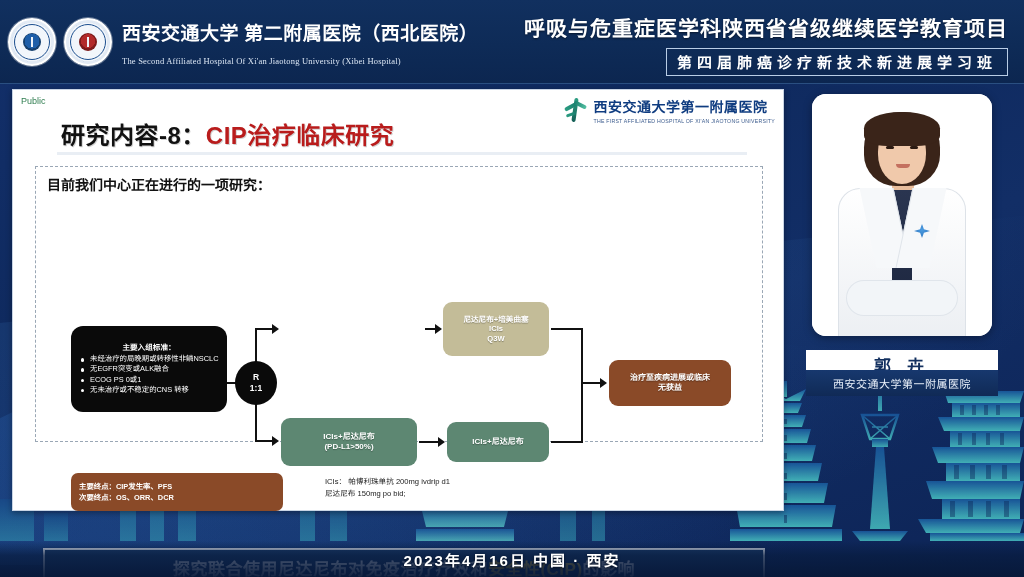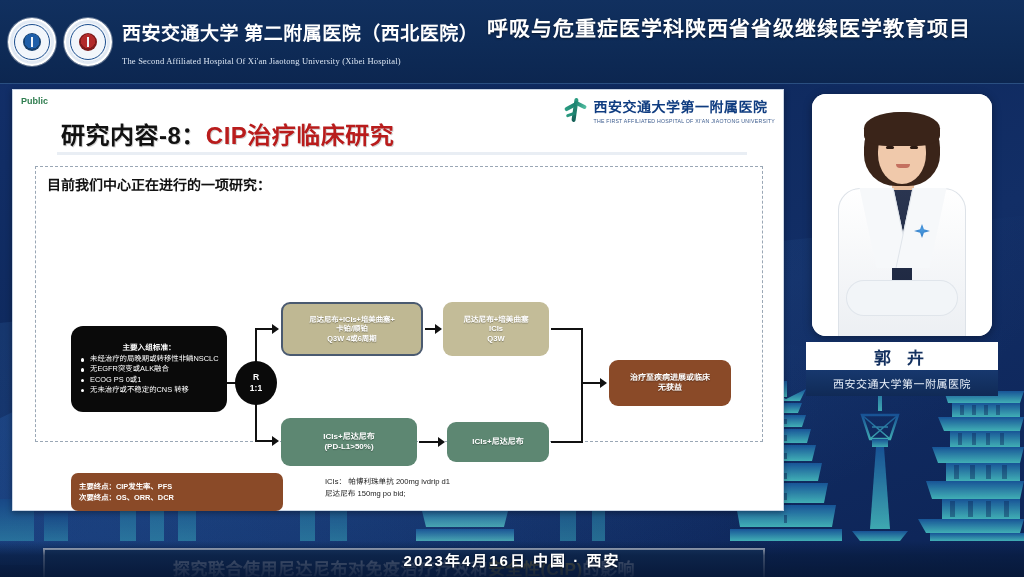--- a/index.html
+++ b/index.html
@@ -40,31 +40,31 @@
   .seal .micro{position:absolute;inset:2px;border-radius:50%;
     background:repeating-conic-gradient(from 0deg,rgba(28,79,143,.55) 0 2deg,rgba(28,79,143,0) 2deg 6deg);
     -webkit-mask:radial-gradient(circle,transparent 0 70%,#000 72% 100%);
             mask:radial-gradient(circle,transparent 0 70%,#000 72% 100%);}
   .hosp-text{display:flex;flex-direction:column;justify-content:center;margin-left:2px;}
   .hosp-cn{color:#ffffff;font-size:19px;font-weight:700;letter-spacing:.5px;
     font-family:"Liberation Serif","DejaVu Serif",serif;white-space:nowrap;}
   .hosp-en{color:#dbe6f4;font-size:8.5px;letter-spacing:.2px;margin-top:11px;white-space:nowrap;
     font-family:"Liberation Serif","DejaVu Serif",serif;}
 
-  .header-right{position:absolute;right:10px;top:12px;width:570px;text-align:center;}
+  .header-right{position:absolute;right:16px;top:12px;width:570px;text-align:right;}
   .conf-title{color:#ffffff;font-size:21px;font-weight:700;letter-spacing:1px;white-space:nowrap;
     text-shadow:0 1px 2px rgba(0,0,0,.5);}
   .conf-sub-wrap{display:inline-block;margin-top:6px;padding:2px 10px 3px;
     border:1.5px solid #b9cde6;}
   .conf-sub{color:#ffffff;font-size:15px;font-weight:600;letter-spacing:5px;white-space:nowrap;}
 
   
   .slide{position:absolute;left:12px;top:89px;width:772px;height:422px;background:#ffffff;
     border:1px solid #c8d4e4;box-shadow:0 2px 6px rgba(0,0,0,.35);}
-  .public-tag{position:absolute;left:8px;top:6px;color:#2f7d4f;font-size:9px;font-weight:700;}
+  .public-tag{position:absolute;left:8px;top:6px;color:#2f7d4f;font-size:9px;font-weight:400;}
 
   .slide-logo{position:absolute;right:8px;top:6px;display:flex;align-items:center;gap:5px;}
   .slide-logo .mark{width:26px;height:26px;position:relative;flex:none;}
   .slide-logo .mark span{position:absolute;background:#1b7f6d;border-radius:2px;}
   .s1{left:11px;top:1px;width:4px;height:24px;transform:rotate(8deg);
       background:linear-gradient(180deg,#2e9f84,#145e55)!important;}
   .s2{left:2px;top:8px;width:13px;height:3.5px;transform:rotate(-28deg);
       background:linear-gradient(90deg,#2e9f84,#1a7f6e)!important;}
   .s3{left:12px;top:6px;width:13px;height:3.5px;transform:rotate(26deg);
       background:linear-gradient(90deg,#1a7f6e,#56c2a4)!important;}
@@ -159,21 +159,21 @@
   .p-lapelR{position:absolute;left:92px;top:94px;width:34px;height:80px;background:#f6f8fa;
     transform:skewX(-12deg);border-left:1px solid #dfe4ea;}
   .p-shirt{position:absolute;left:80px;top:96px;width:20px;height:116px;
     background:linear-gradient(180deg,#2a3550,#1d2740);}
   .p-arms{position:absolute;left:34px;top:186px;width:112px;height:36px;border-radius:18px;
     background:#f2f5f8;box-shadow:inset 0 0 0 1px #e0e5eb;}
   .p-badge{position:absolute;left:102px;top:130px;width:16px;height:14px;
     background:radial-gradient(circle at 50% 40%,#4a9ae0,#2a6fb8);
     clip-path:polygon(50% 0,62% 38%,100% 50%,62% 62%,50% 100%,38% 62%,0 50%,38% 38%);}
 
-  .name-box{position:absolute;left:806px;top:342px;width:192px;height:28px;background:#ffffff;
+  .name-box{position:absolute;left:806px;top:350px;width:192px;height:28px;background:#ffffff;
     display:flex;align-items:center;justify-content:center;}
   .name-box span{color:#13305f;font-size:17px;font-weight:700;letter-spacing:6px;
     font-family:"Liberation Serif","DejaVu Serif",serif;}
   .affil-box{position:absolute;left:806px;top:370px;width:192px;height:26px;
     background:linear-gradient(180deg,#17386e,#102a56);
     display:flex;align-items:center;justify-content:center;}
   .affil-box span{color:#eaf1fb;font-size:11px;letter-spacing:.5px;
     font-family:"Liberation Serif","DejaVu Serif",serif;}
 
   
@@ -319,20 +319,23 @@
           <div class="core"></div>
       </div>
       <div class="hosp-text">
         <div class="hosp-cn">西安交通大学 第二附属医院（西北医院）</div>
         <div class="hosp-en">The Second Affiliated Hospital Of Xi'an Jiaotong University (Xibei Hospital)</div>
       </div>
     </div>
 
     <div class="header-right">
       <div class="conf-title">呼吸与危重症医学科陕西省省级继续医学教育项目</div>
+      <div class="conf-sub-wrap">
+        <div class="conf-sub">第四届肺癌诊疗新技术新进展学习班</div>
+      </div>
     </div>
   </div>
 
   <div class="slide">
 
     <div class="public-tag">Public</div>
 
     <div class="slide-logo">
       <div class="mark">
         <span class="s1"></span>
@@ -382,25 +385,20 @@
         <li>ECOG PS 0或1</li>
         <li>无未治疗或不稳定的CNS 转移</li>
       </ul>
     </div>
 
     <div class="node rnode">
       <div>R</div>
       <div>1:1</div>
     </div>
 
-    <div class="node armA">
-      <div>尼达尼布+ICIs+培美曲塞+</div>
-      <div>卡铂/顺铂</div>
-      <div>Q3W 4或6周期</div>
-    </div>
 
     <div class="node armA2">
       <div>尼达尼布+培美曲塞</div>
       <div>ICIs</div>
       <div>Q3W</div>
     </div>
 
     <div class="node armB">
       <div>ICIs+尼达尼布</div>
       <div>(PD-L1&gt;50%)</div>

